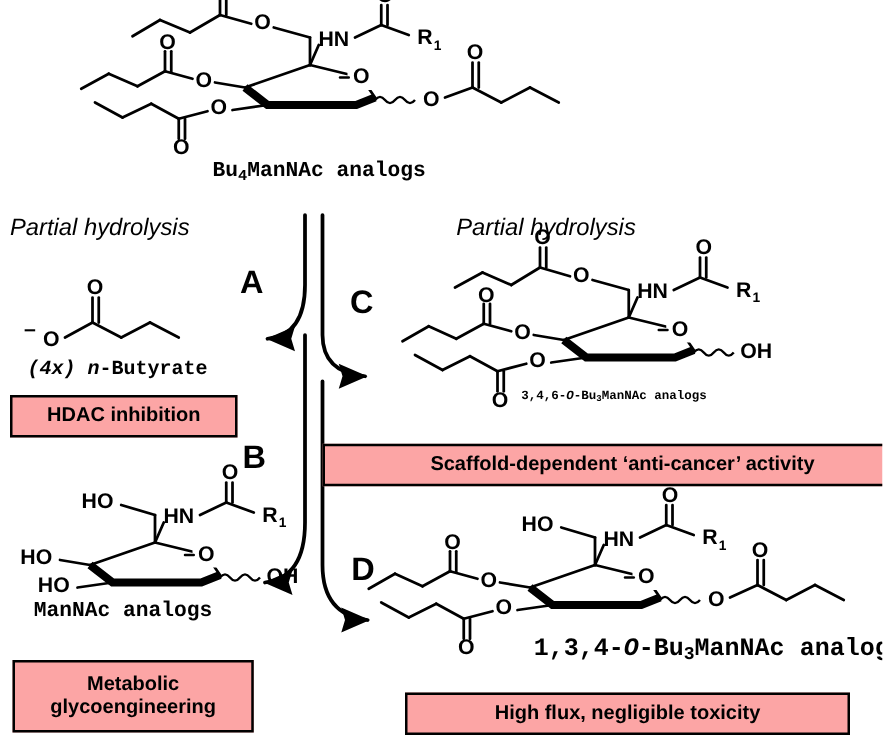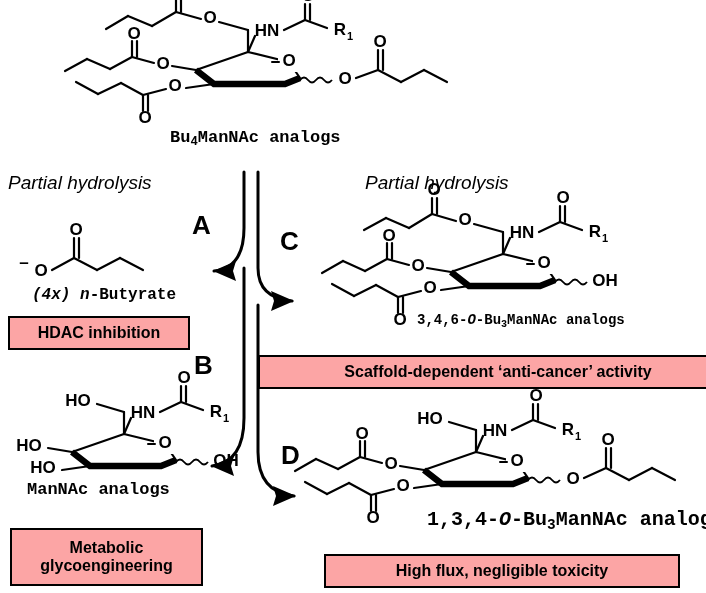--- a/index.html
+++ b/index.html
@@ -330,27 +330,27 @@
   </div>
 
   <div class="italic-head" style="left:8px; top:172px;">Partial hydrolysis</div>
   <div class="italic-head" style="left:365px; top:172px;">Partial hydrolysis</div>
 
   <div class="step-letter" style="left:192px; top:210px;">A</div>
   <div class="step-letter" style="left:280px; top:226px;">C</div>
   <div class="step-letter" style="left:194px; top:350px;">B</div>
   <div class="step-letter" style="left:281px; top:440px;">D</div>
 
-  <div class="caption" style="left:22px; top:286px; font-size:16px;margin-left:10px;">
+  <div class="caption" style="left:22px; top:286px; font-size:16px;">
     <span class="ital">(4x)</span> <span class="ital">n</span>-Butyrate
   </div>
 
   <div class="caption" style="left:27px; top:480px; font-size:17px;">ManNAc analogs</div>
 
-  <div class="caption" style="left:417px; top:312px; font-size:14px;">3,4,6-<span class="ital">O</span>-Bu<span class="sub-c">3</span>ManNAc analogs</div>
+  <div class="caption" style="left:417px; top:312px; font-size:10px;">3,4,6-<span class="ital">O</span>-Bu<span class="sub-c">3</span>ManNAc analogs</div>
 
   <div class="caption" style="left:427px; top:508px; font-size:20px;">1,3,4-<span class="ital">O</span>-Bu<span class="sub-c">3</span>ManNAc analogs</div>
 
   <div class="outcome-box" style="left:8px; top:316px; width:182px; height:34px;">HDAC inhibition</div>
 
   <div class="outcome-box" style="left:258px; top:355px; width:480px; height:34px;">Scaffold-dependent ‘anti-cancer’ activity</div>
 
   <div class="outcome-box" style="left:10px; top:528px; width:193px; height:58px; flex-direction:column;">
     <span>Metabolic</span>
     <span>glycoengineering</span>

